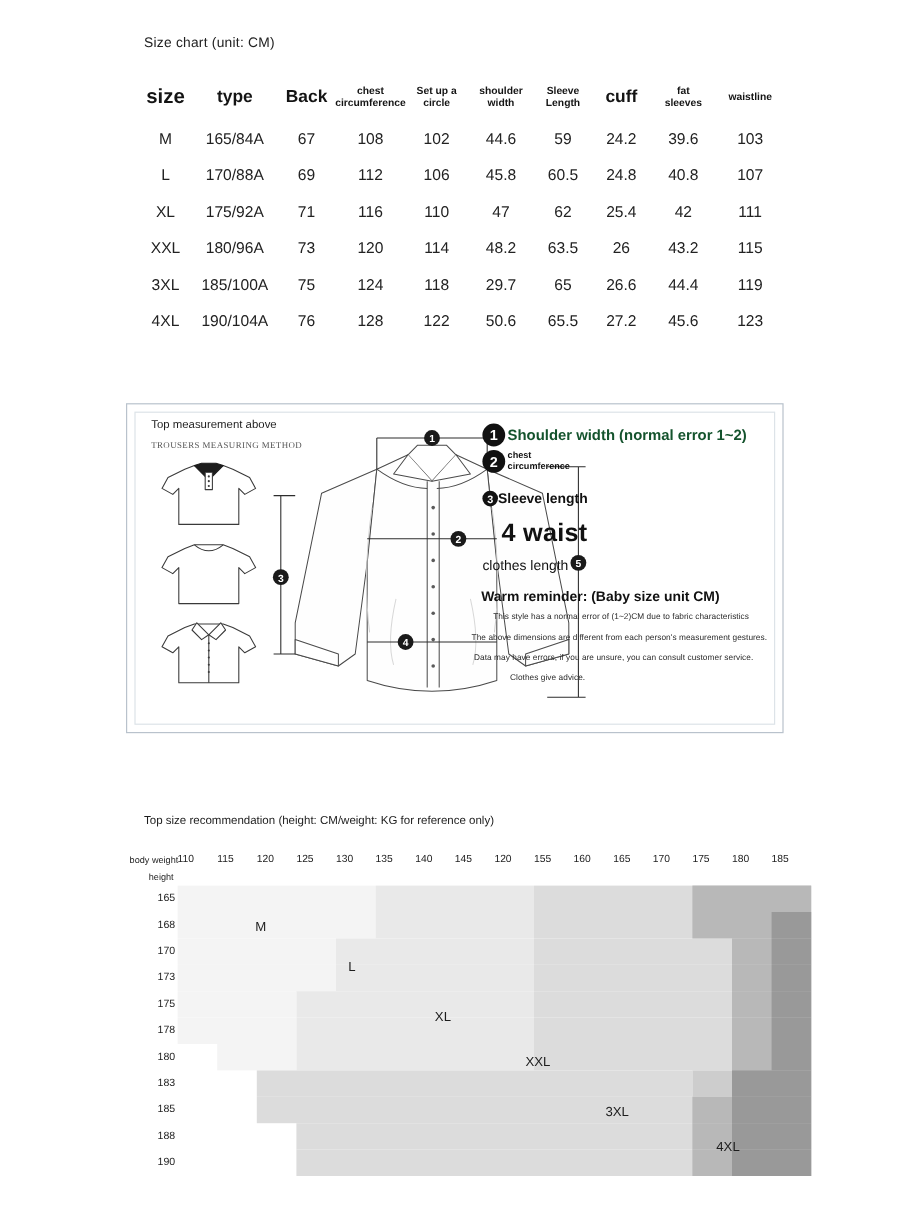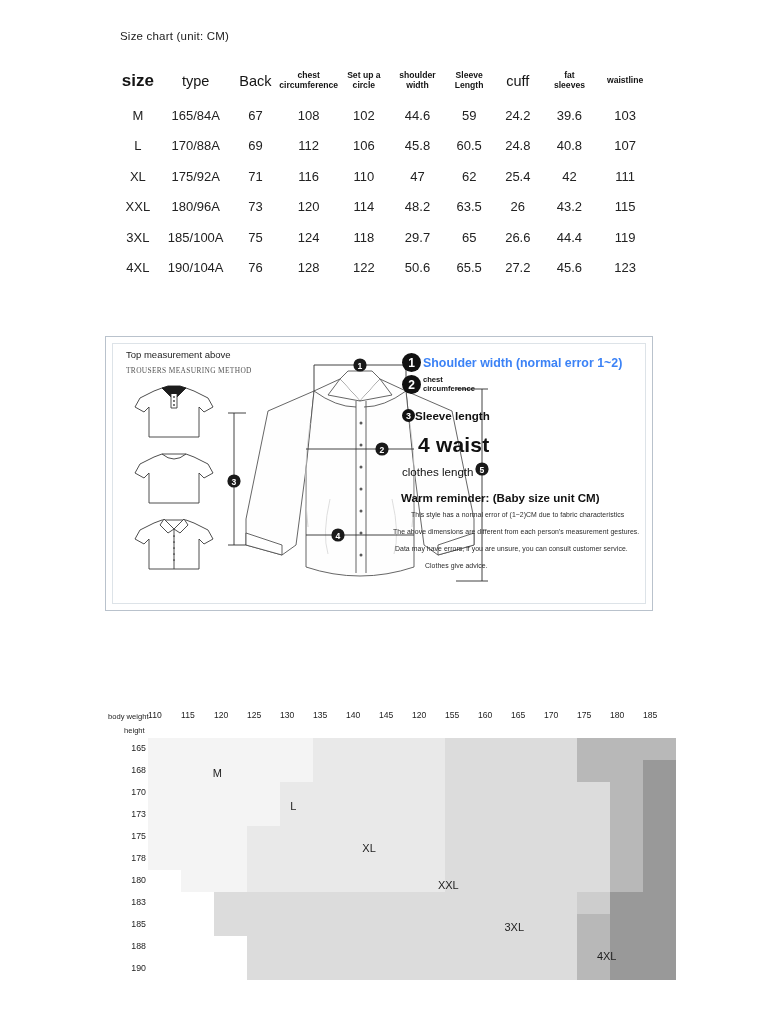--- a/index.html
+++ b/index.html
@@ -10,21 +10,21 @@
   }
   .page{position:relative;width:768px;height:1024px;}
 
   
   .sc-title{position:absolute;left:120px;top:30px;font-size:11.5px;color:#222;letter-spacing:.2px;}
   table.sizechart{position:absolute;left:116px;top:62px;width:538px;border-collapse:collapse;}
   table.sizechart th,table.sizechart td{text-align:center;vertical-align:middle;padding:0;}
   table.sizechart thead th{height:38px;font-weight:700;color:#141414;}
   table.sizechart tbody td{height:30.5px;font-size:13px;font-weight:400;color:#222;}
   .th-big{font-size:17px;font-weight:700;}
-  .th-mid{font-size:14.5px;font-weight:400;}
+  .th-mid{font-size:14.5px;font-weight:700;}
   .th-sm{font-size:8.6px;font-weight:700;line-height:1.12;}
   .c0{width:44px;}.c1{width:72px;}.c2{width:48px;}.c3{width:56px;}
   .c4{width:52px;}.c5{width:56px;}.c6{width:48px;}.c7{width:50px;}
   .c8{width:54px;}.c9{width:58px;}
 
   
   .meas-panel{position:absolute;left:105px;top:336px;width:548px;height:275px;
     border:1px solid #b9c2cc;background:#fff;box-sizing:border-box;}
   .meas-inner{position:absolute;left:6px;top:6px;right:6px;bottom:6px;border:1px solid #dde3e8;}
   .meas-h1{position:absolute;left:20px;top:12px;font-size:9.5px;color:#1d1d1d;}
@@ -35,21 +35,21 @@
   .thumb{position:absolute;left:0;width:100px;height:62px;}
   .t1{top:0;}.t2{top:66px;}.t3{top:132px;}
 
   .shirt-wrap{position:absolute;left:104px;top:12px;width:300px;height:252px;}
   .callout-row{position:absolute;display:flex;align-items:center;}
   .badge{display:inline-flex;align-items:center;justify-content:center;
     background:#111;color:#fff;border-radius:50%;font-weight:700;flex:none;}
   .b-lg{width:19px;height:19px;font-size:12px;}
   .b-sm{width:13px;height:13px;font-size:9px;}
   .co1{left:296px;top:16px;}
-  .co1 .txt{font-size:12.4px;font-weight:700;color:#3b82f6;margin-left:2px;white-space:nowrap;}
+  .co1 .txt{font-size:12.4px;font-weight:700;color:#14532d;margin-left:2px;white-space:nowrap;}
   .co2{left:296px;top:38px;}
   .co2 .txt{font-size:7.6px;font-weight:700;color:#111;margin-left:2px;line-height:1.15;}
   .co3{left:296px;top:72px;}
   .co3 .txt{font-size:11.6px;font-weight:700;color:#111;}
   .co4{left:296px;top:96px;margin-left:16px;}
   .co4 .txt{font-size:21px;font-weight:700;color:#111;letter-spacing:.2px;}
   .co5{left:296px;top:128px;}
   .co5 .txt{font-size:11.6px;color:#111;}
 
   .warm{position:absolute;left:293px;top:154px;width:250px;}
@@ -321,20 +321,21 @@
 
     <div class="warm">
       <div class="warm-h">Warm reminder: (Baby size unit CM)</div>
       <div class="warm-l wl1">This style has a normal error of (1~2)CM due to fabric characteristics</div>
       <div class="warm-l wl2">The above dimensions are different from each person's measurement gestures.</div>
       <div class="warm-l wl3">Data may have errors, if you are unsure, you can consult customer service.</div>
       <div class="warm-l wl4">Clothes give advice.</div>
     </div>
   </div>
 
+  <div class="rec-title">Top size recommendation (height: CM/weight: KG for reference only)</div>
   <div class="grid-wrap">
     <div class="ylab-h1">body weight</div>
     <div class="ylab-h2">height</div>
     <div class="axis-x" id="x-axis">
         <div class="xlab" style="left: 40px;">110</div>
         <div class="xlab" style="left: 73px;">115</div>
         <div class="xlab" style="left: 106px;">120</div>
         <div class="xlab" style="left: 139px;">125</div>
         <div class="xlab" style="left: 172px;">130</div>
         <div class="xlab" style="left: 205px;">135</div>

